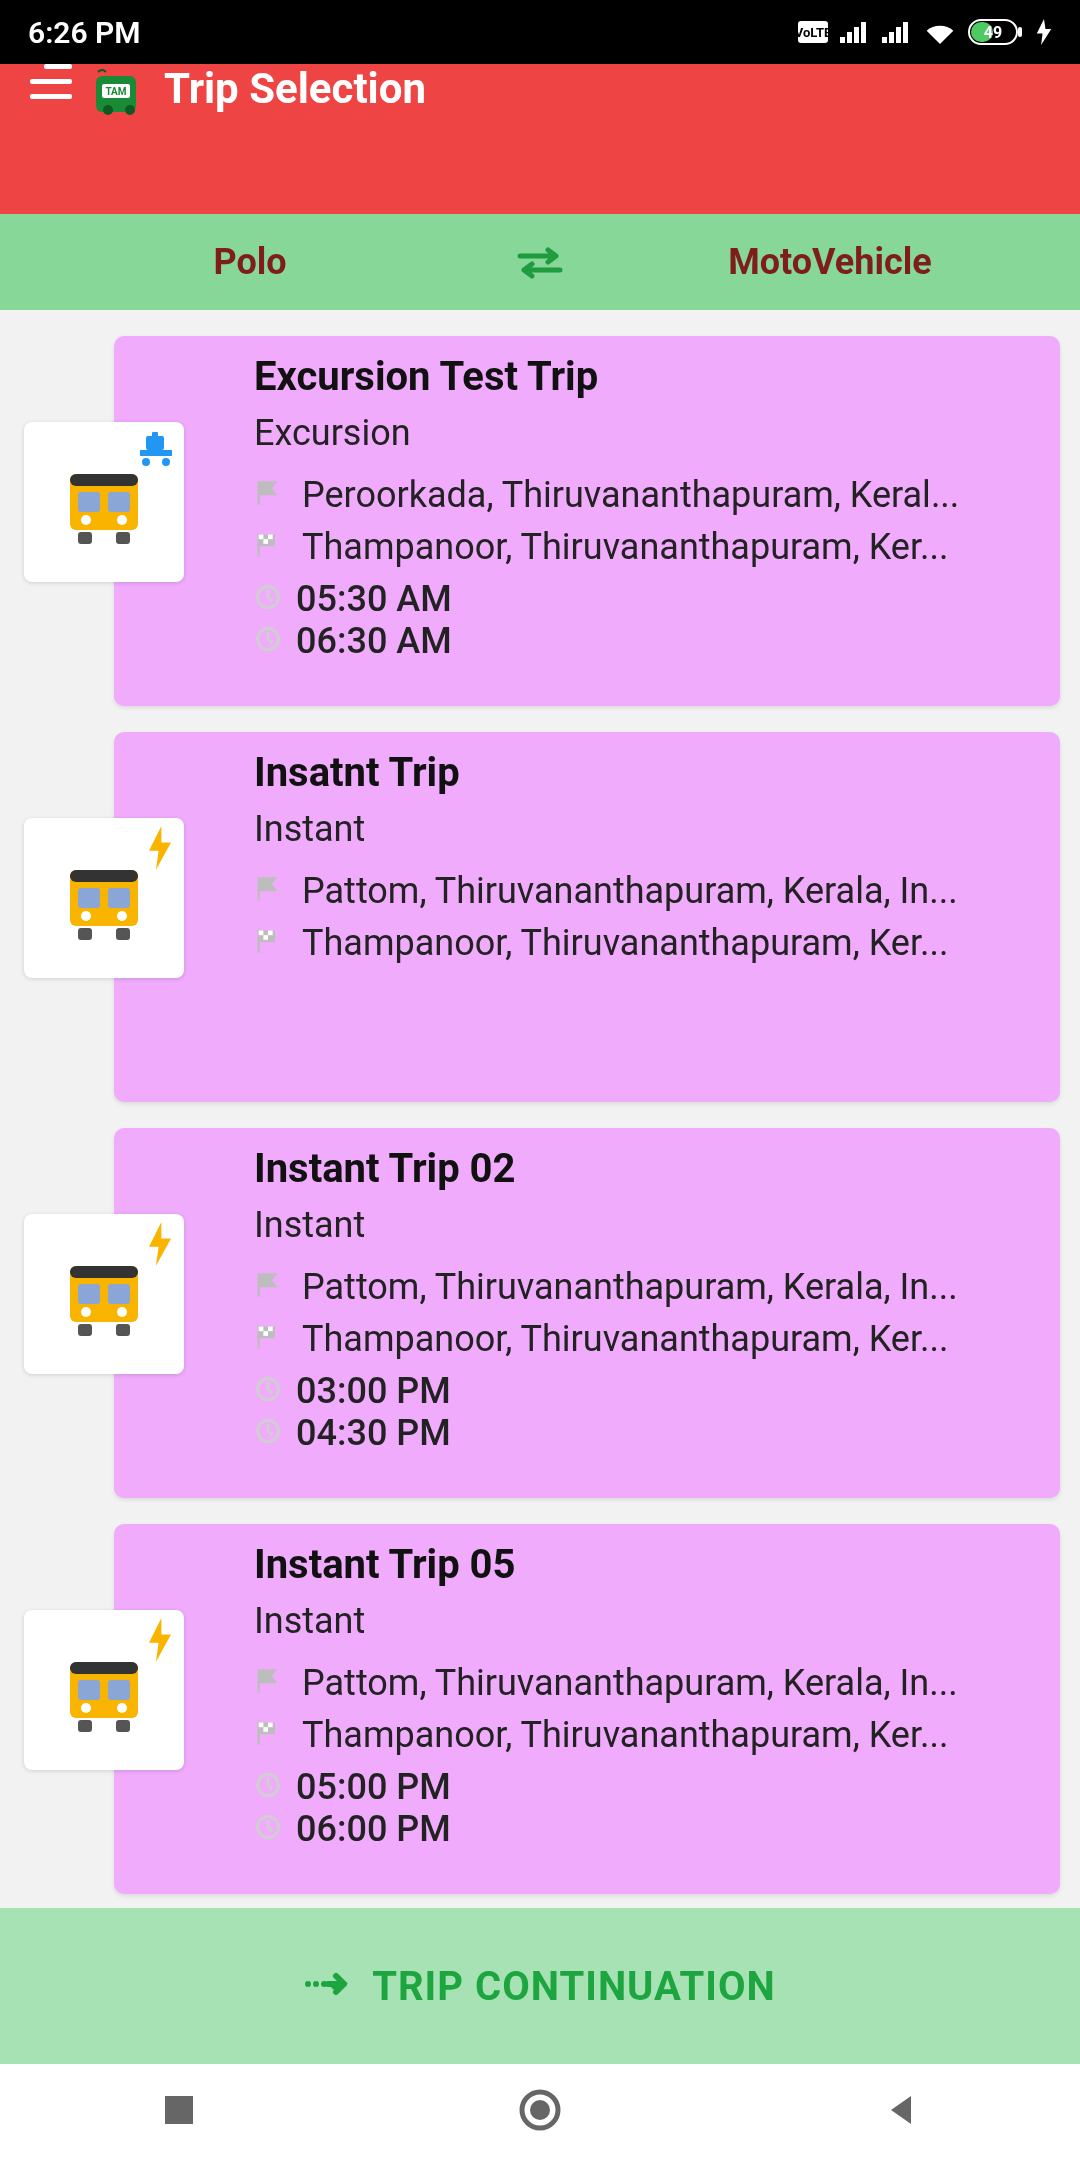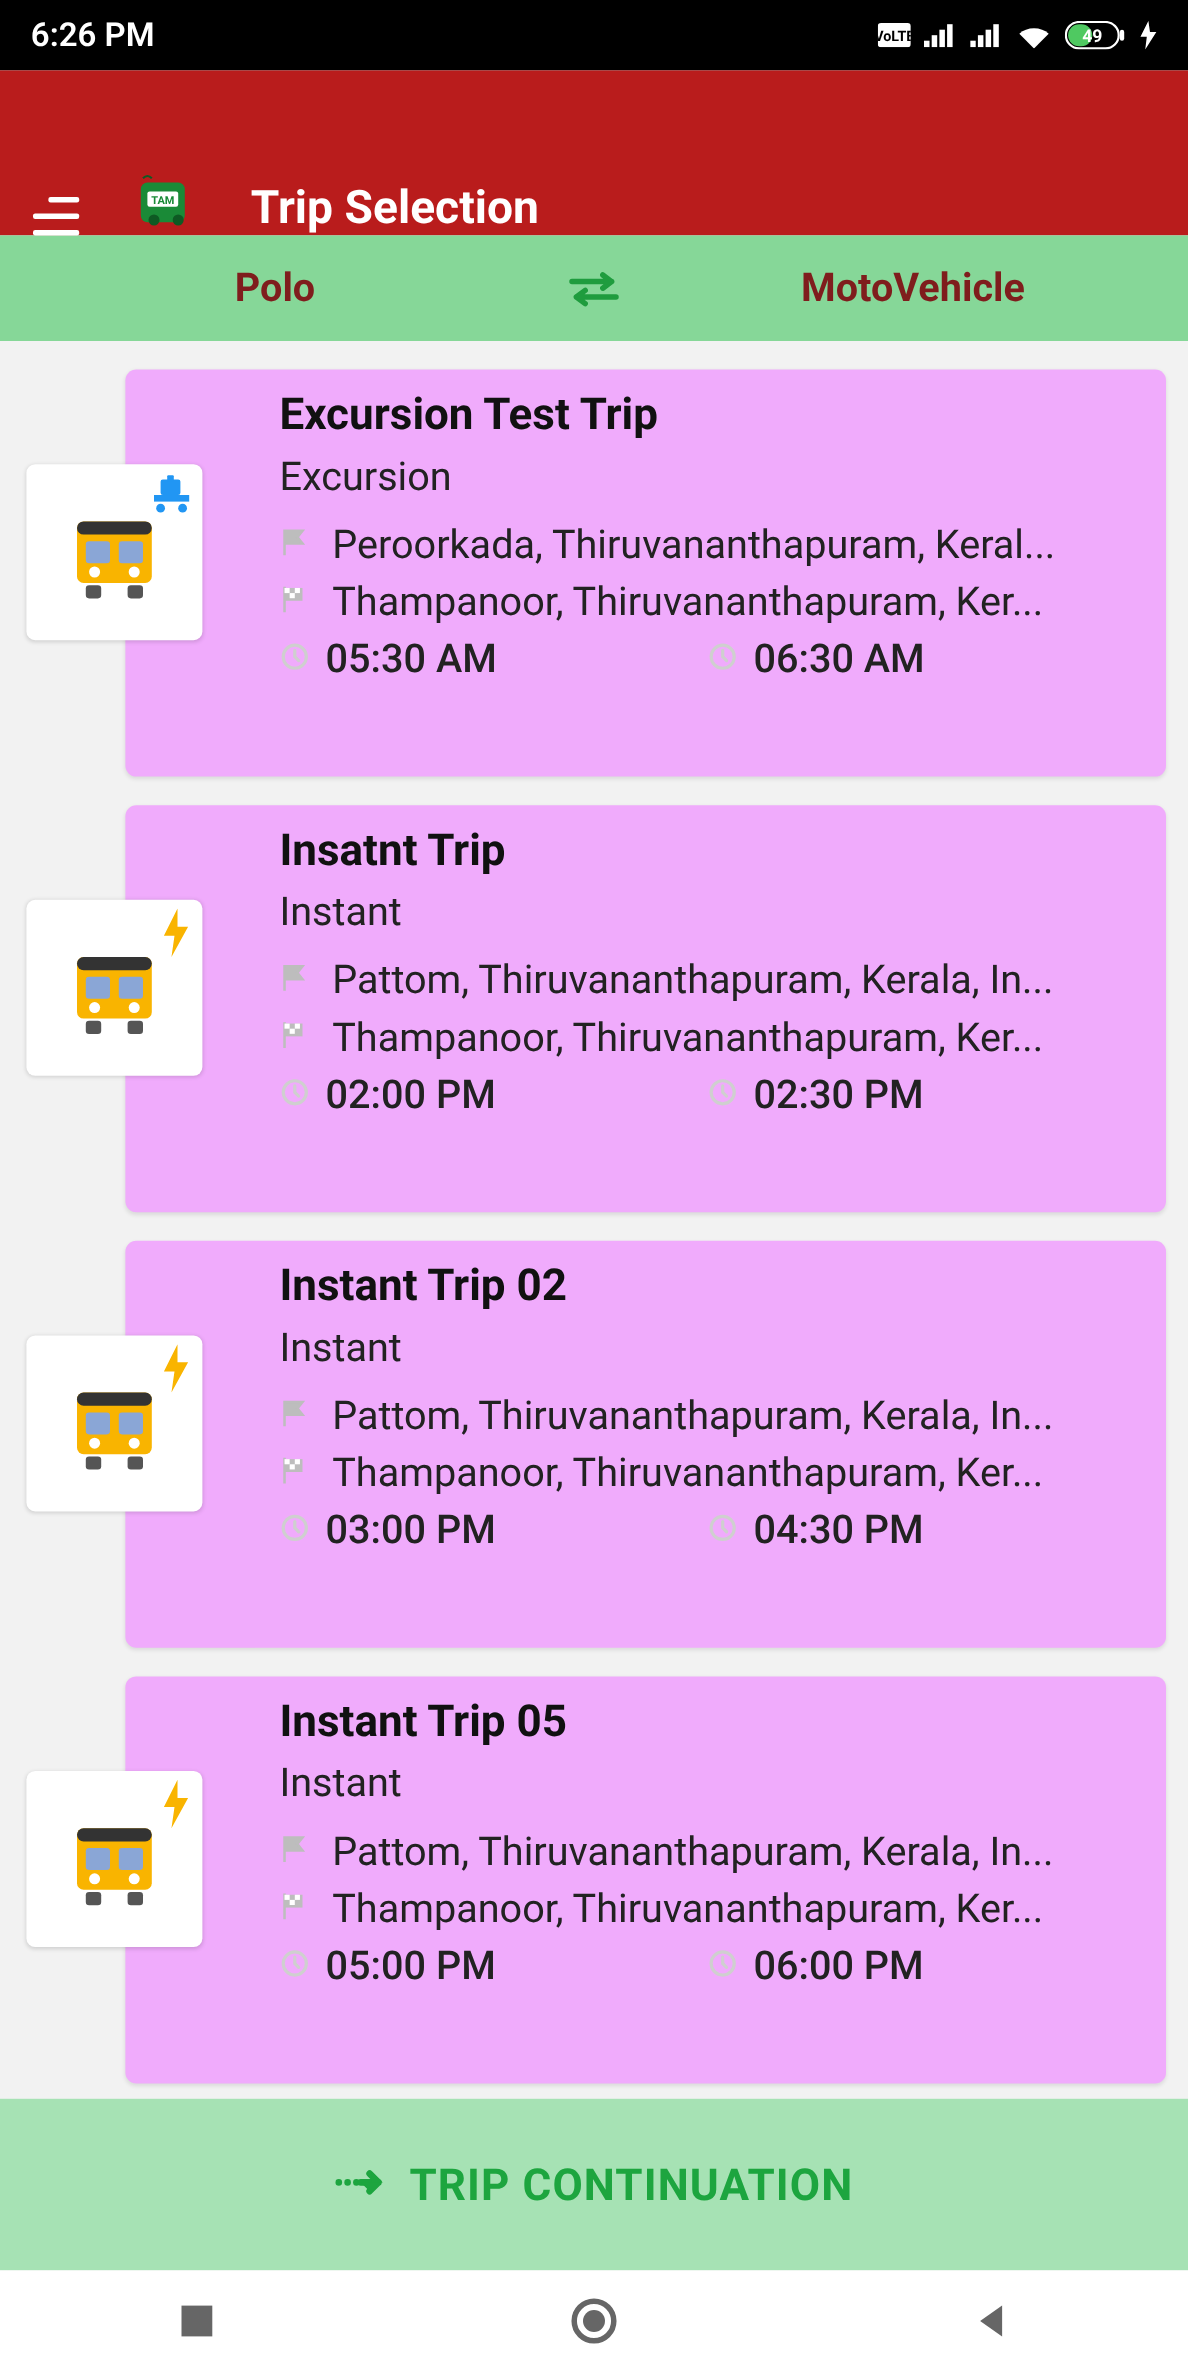--- a/index.html
+++ b/index.html
@@ -18,26 +18,26 @@
     display: flex;
     justify-content: space-between;
     align-items: center;
     padding: 0 28px;
     font-size: 30px;
     font-weight: 600;
   }
   .status-right { display: flex; align-items: center; gap: 12px; }
   .status-right svg { display: block; }
   .app-bar {
-    background: #b91c1c;
+    background: #ef4444;
     height: 150px;
     display: flex;
-    align-items: flex-end;
+    align-items: flex-start;
     padding: 0 30px;
-    gap: 48px;
+    gap: 16px;
   }
   .hamburger { display: flex; flex-direction: column; gap: 10px; align-items: flex-end; }
   .hamburger span { display:block; height:5px; background:#fff; border-radius:2px; }
   .hamburger span:nth-child(1){ width:28px; }
   .hamburger span:nth-child(2){ width:42px; }
   .hamburger span:nth-child(3){ width:42px; }
   .app-logo {
     width: 60px; height: 60px;
     display:flex; align-items:center; justify-content:center;
   }
@@ -85,21 +85,21 @@
   .overlay-icon { position:absolute; top:-24px; right:-24px; }
   .trip-title { font-size:40px; font-weight:700; color:#111; margin-bottom:12px; }
   .trip-type { font-size:36px; color:#222; margin-bottom:20px; }
   .loc-row {
     display:flex; gap:16px;
     font-size:36px; color:#222; margin-bottom:10px;
     white-space:nowrap; overflow:hidden;
   }
   .loc-text { overflow:hidden; text-overflow:ellipsis; }
   .flag-icon { flex:0 0 32px; color:#b7b7b7; }
-  .time-row { display:flex; margin-top:10px; }
+  .time-row { display:flex; margin-top:10px;flex-direction:column; }
   .time-cell { flex:1; display:flex; align-items:center; gap:14px; font-size:36px; font-weight:500; color:#222; }
   .clock-icon { color:#bfbfbf; }
 
   .continuation-bar {
     position:absolute;
     left:0; right:0;
     bottom:96px;
     height:156px;
     background:#a6e2b4;
     display:flex;
@@ -277,36 +277,20 @@
     <div class="loc-row">
       <span class="flag-icon"><svg width="28" height="28" viewBox="0 0 24 24">
             <path d="M4 2 V22" stroke="#bdbdbd" stroke-width="2"></path>
             <rect x="4" y="3" width="14" height="10" fill="#bdbdbd"></rect>
             <rect x="4" y="3" width="4" height="4" fill="#fff"></rect>
             <rect x="12" y="3" width="4" height="4" fill="#fff"></rect>
             <rect x="8" y="7" width="4" height="4" fill="#fff"></rect>
           </svg></span>
       <span class="loc-text">Thampanoor, Thiruvananthapuram, Ker...</span>
     </div>
-    <div class="time-row">
-      <div class="time-cell">
-        <span class="clock-icon"><svg width="28" height="28" viewBox="0 0 24 24">
-              <circle cx="12" cy="12" r="9" fill="none" stroke="#cfcfcf" stroke-width="2.5"></circle>
-              <path d="M12 7 V12 L15 15" stroke="#cfcfcf" stroke-width="2.5" fill="none" stroke-linecap="round"></path>
-            </svg></span>
-        <span>02:00 PM</span>
-      </div>
-      <div class="time-cell">
-        <span class="clock-icon"><svg width="28" height="28" viewBox="0 0 24 24">
-              <circle cx="12" cy="12" r="9" fill="none" stroke="#cfcfcf" stroke-width="2.5"></circle>
-              <path d="M12 7 V12 L15 15" stroke="#cfcfcf" stroke-width="2.5" fill="none" stroke-linecap="round"></path>
-            </svg></span>
-        <span>02:30 PM</span>
-      </div>
-    </div>
   </div>
     <div class="card">
     <div class="badge">
       <div class="badge-inner">
         <span>
 <svg width="96" height="96" viewBox="0 0 96 96">
   <rect x="14" y="20" width="68" height="56" rx="6" fill="#f9b400"></rect>
   <rect x="14" y="20" width="68" height="12" rx="6" fill="#333"></rect>
   <rect x="22" y="38" width="22" height="20" rx="3" fill="#8aa6d6"></rect>
   <rect x="52" y="38" width="22" height="20" rx="3" fill="#8aa6d6"></rect>

